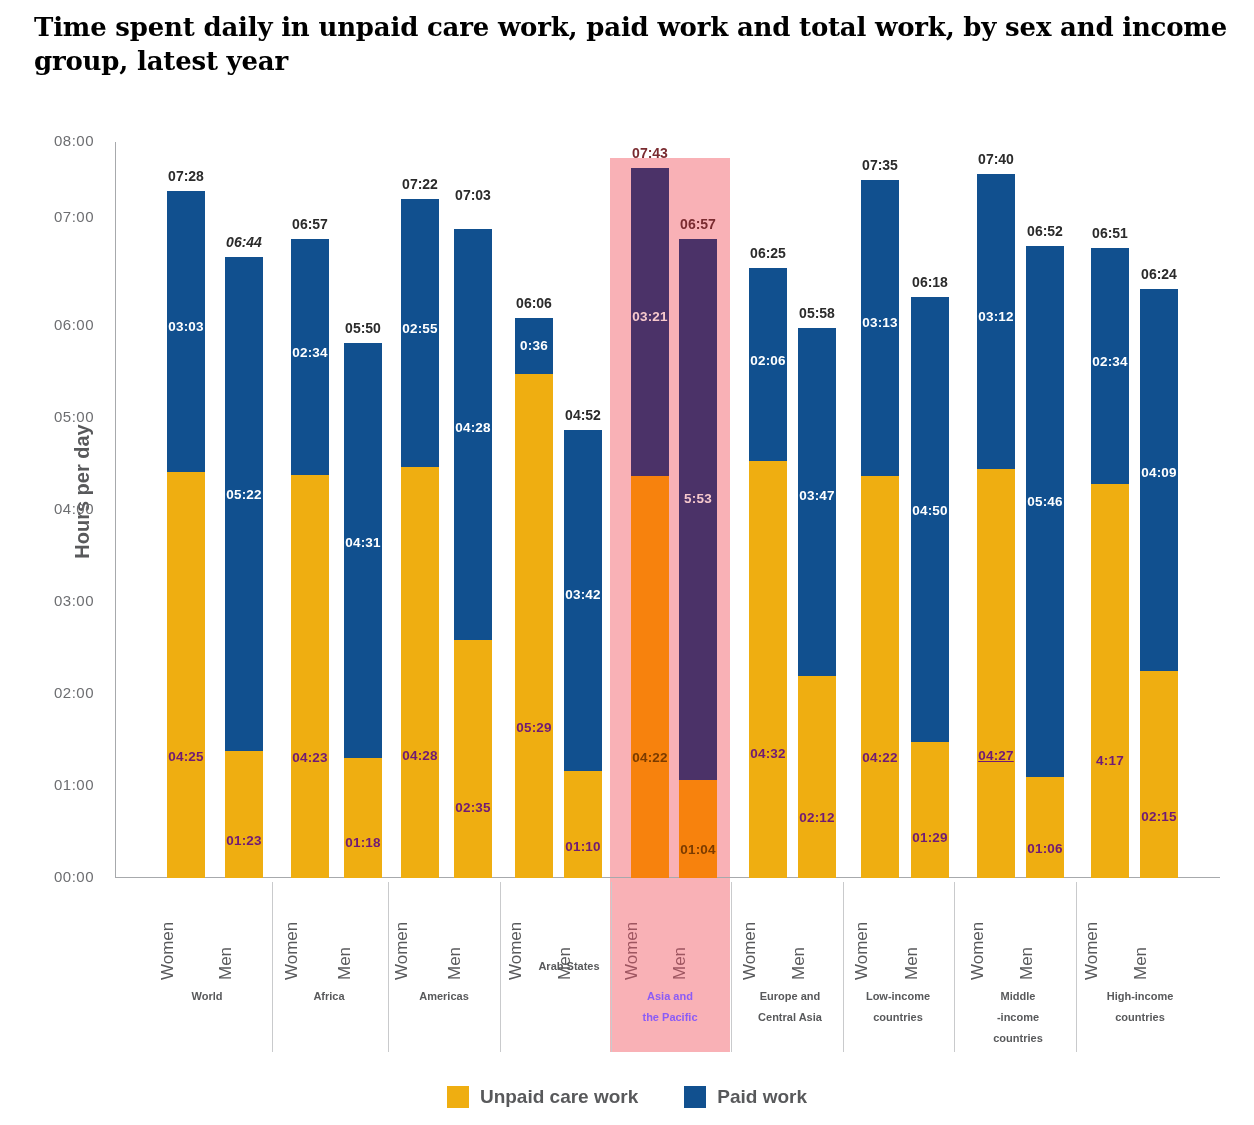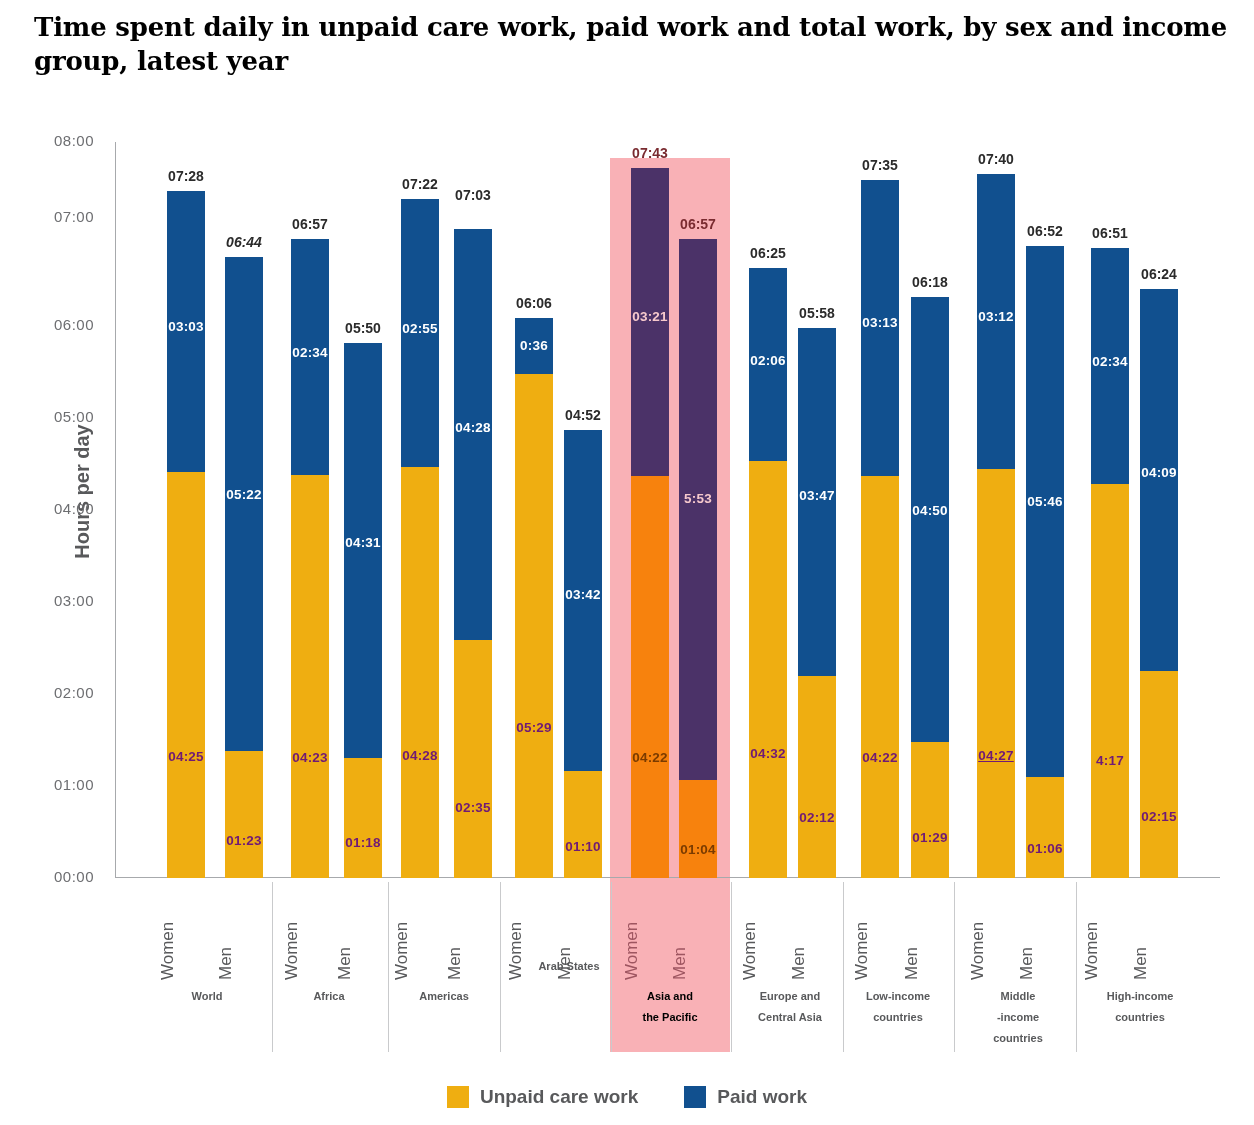--- a/index.html
+++ b/index.html
@@ -130,21 +130,21 @@
 
   .group-label{
     position:absolute;
     text-align:center;
     font-size:11px;
     font-weight:bold;
     color:#58595b;
     line-height:21px;
     font-family:"Liberation Sans", sans-serif;
   }
-  .group-label.hl{color:#000000;}
+  .group-label.hl{color:#8b5cf6;}
 
   .group-sep{
     position:absolute;
     width:1px;
     background:#c9cacc;
   }
 
   
   #legend{
     position:absolute;

